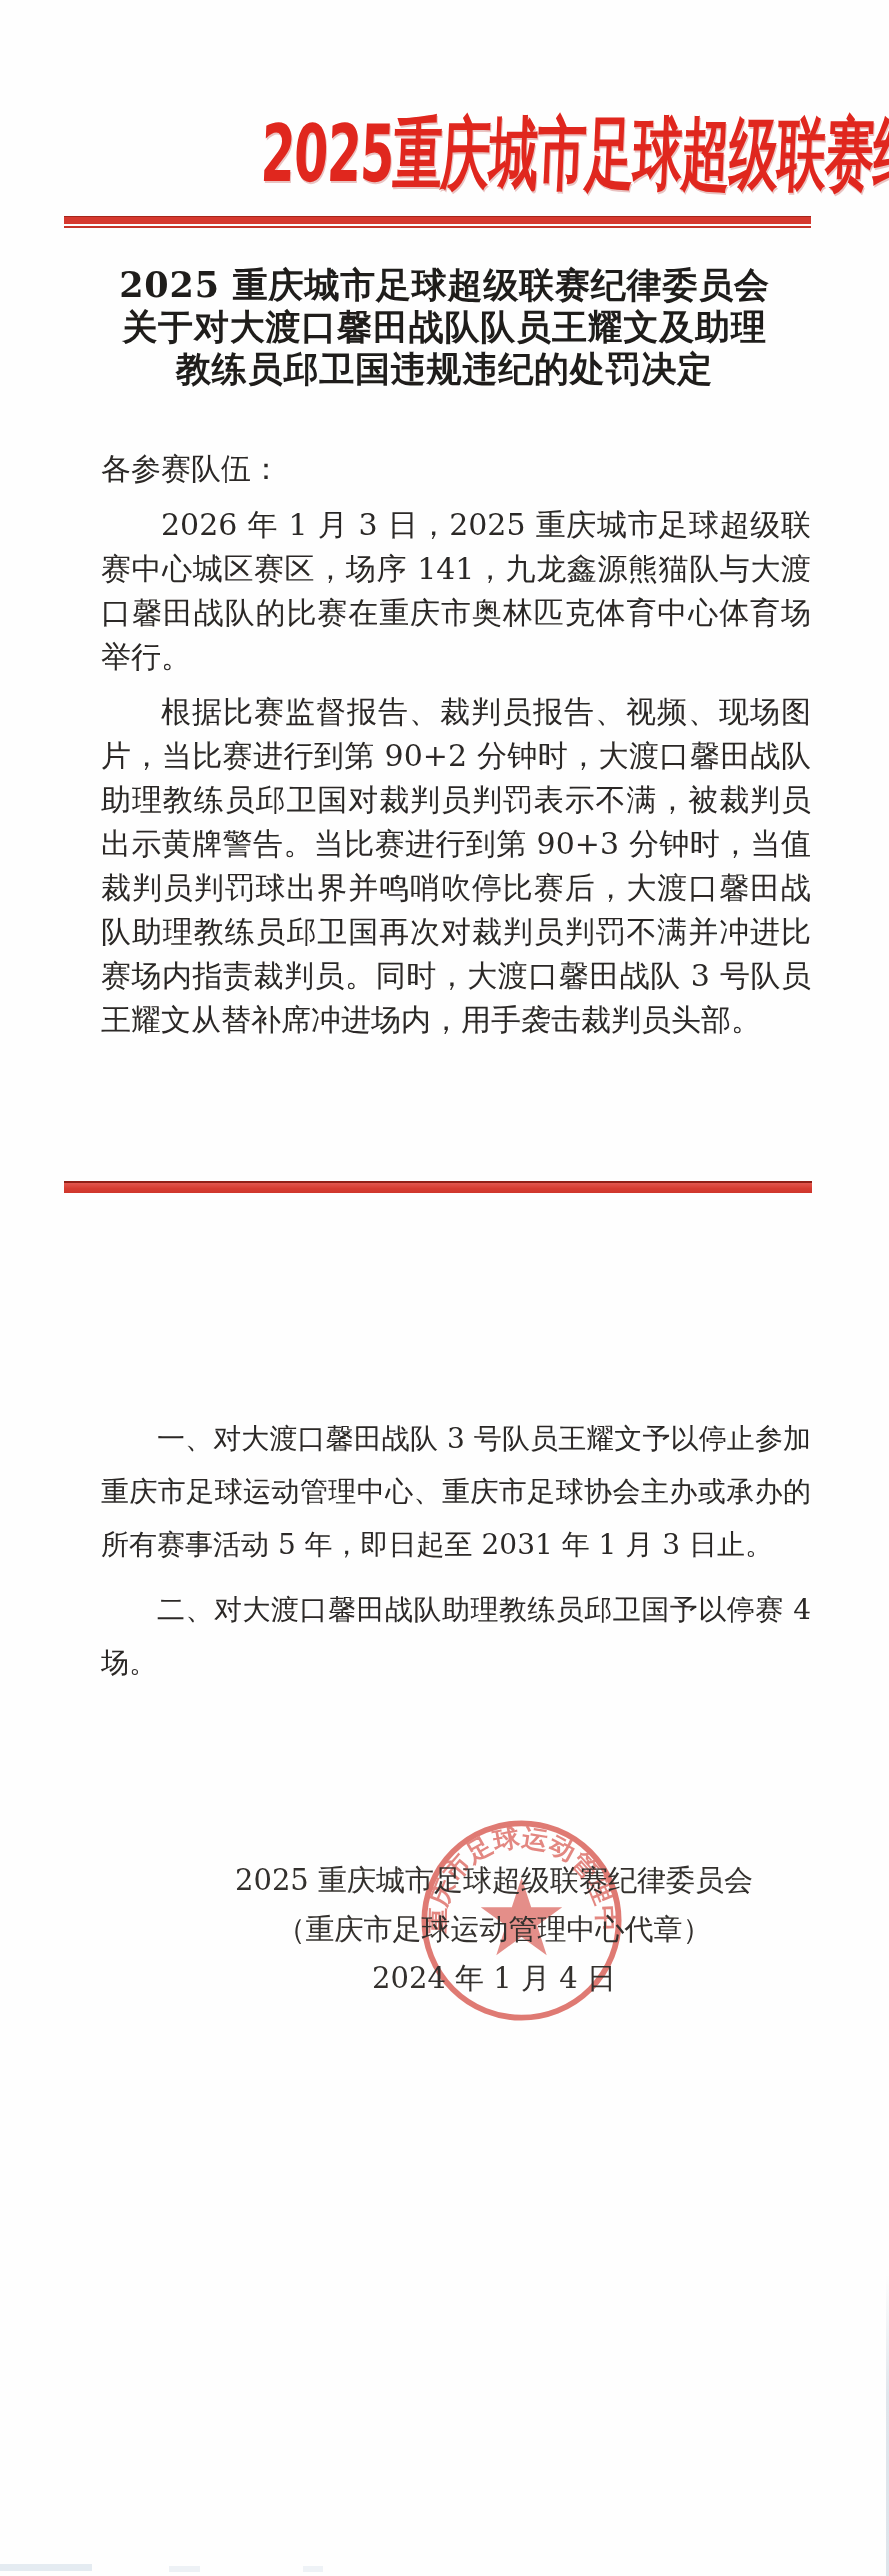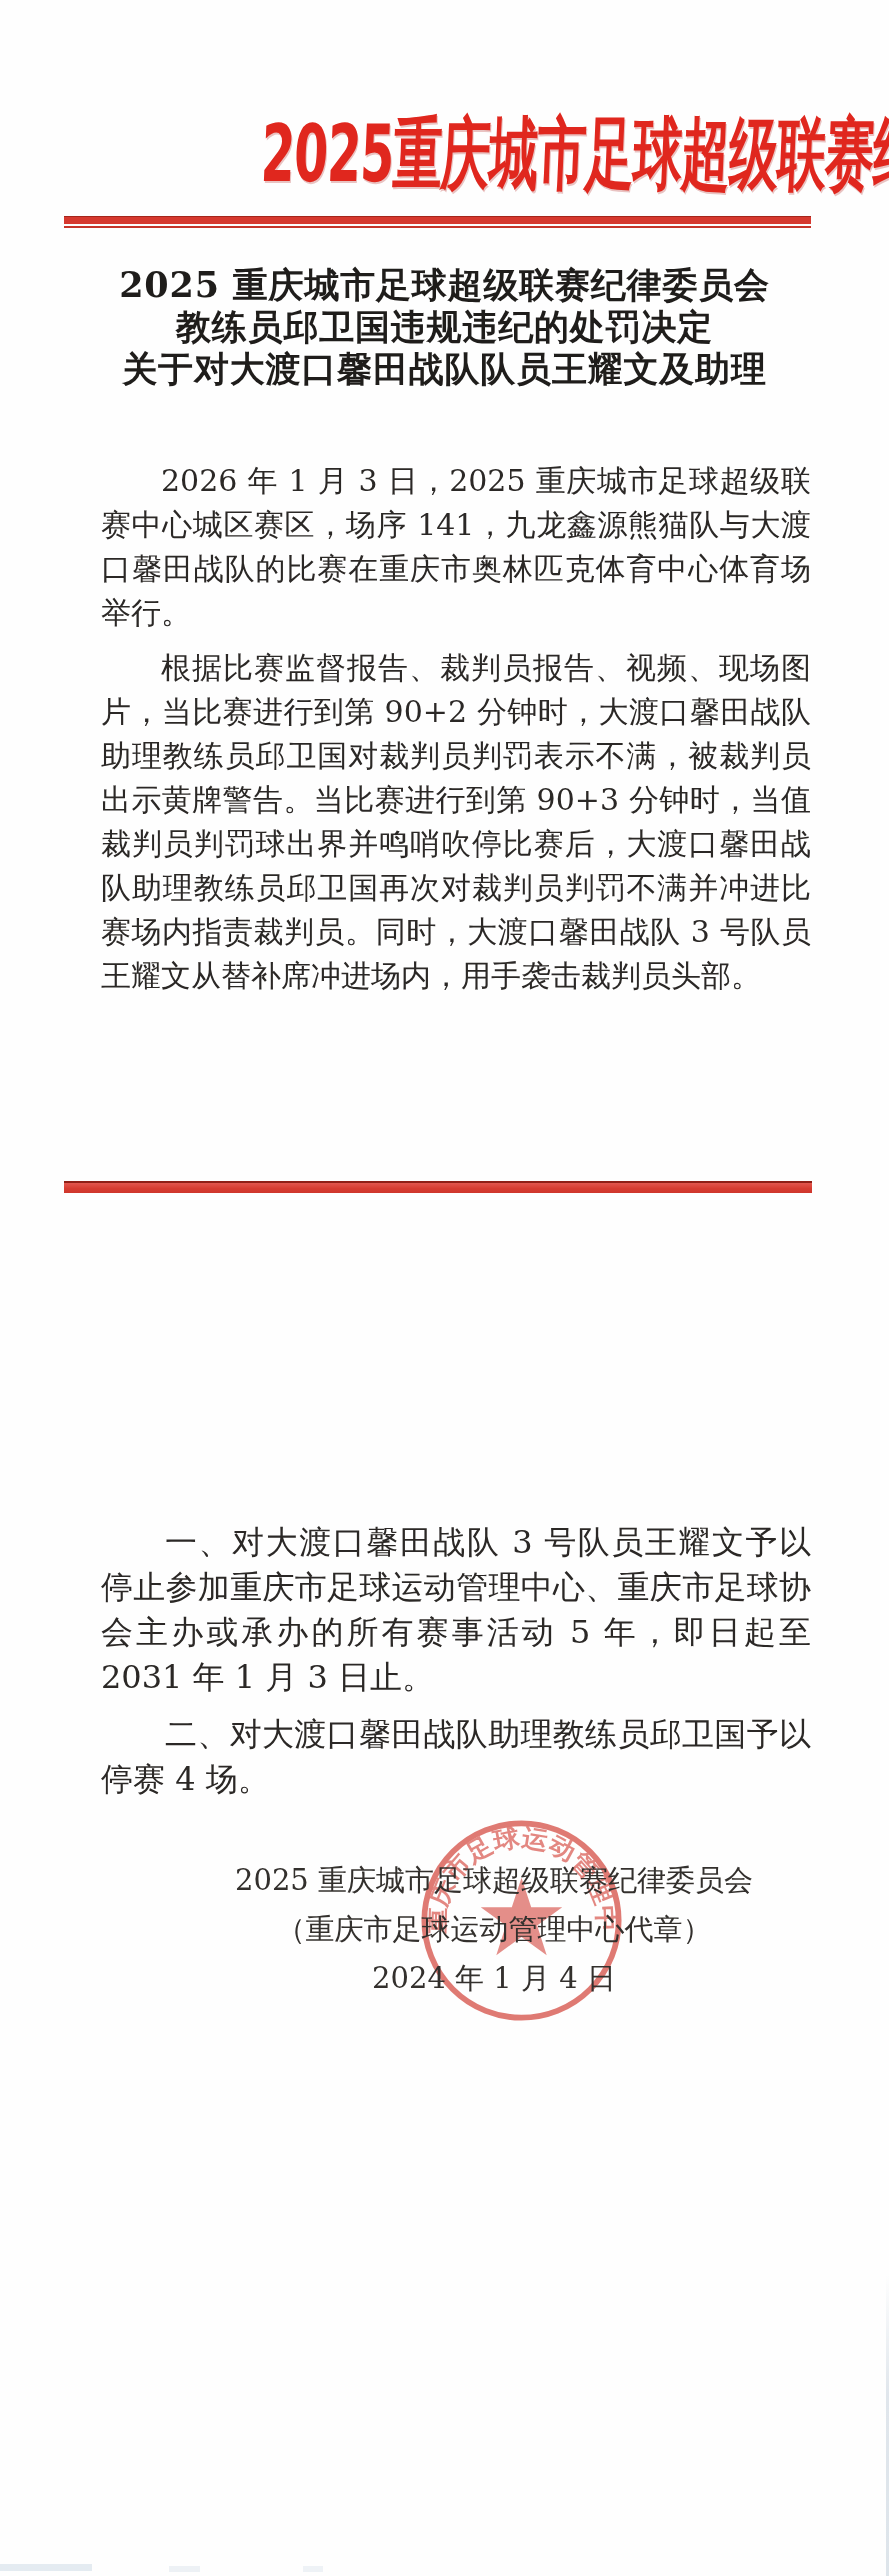--- a/index.html
+++ b/index.html
@@ -98,25 +98,25 @@
     left: 64px;
     width: 748px;
     height: 10px;
     background: linear-gradient(180deg, #e2564d 0%, #d63c31 55%, #cf362c 100%);
     border-top: 2.5px solid #8f1f16;
   }
 
   
   .decisions {
     position: absolute;
-    top: 1520px;
+    top: 1412px;
     left: 101px;
     width: 710px;
-    font-size: 32px;
-    line-height: 45px;
+    font-size: 28px;
+    line-height: 53px;
     text-align: justify;
   }
   .decisions .para:first-child { margin-top: 0; }
 
   
   .signature {
     position: absolute;
     top: 1856px;
     left: 148px;
     width: 692px;
@@ -174,25 +174,26 @@
     <span class="banner-text">2025重庆城市足球超级联赛纪律委员会</span>
   </div>
 
   <div class="sep">
     <div class="sep-thick"></div>
     <div class="sep-thin"></div>
   </div>
 
   <div class="doc-title">
     <div class="title-line">2025 重庆城市足球超级联赛纪律委员会</div>
+    <div class="title-line">关于对大渡口馨田战队队员王耀文及助理</div>
     <div class="title-line">教练员邱卫国违规违纪的处罚决定</div>
-    <div class="title-line">关于对大渡口馨田战队队员王耀文及助理</div>
   </div>
 
   <div class="body-block">
+    <p class="salutation">各参赛队伍：</p>
     <p class="para">2026 年 1 月 3 日，2025 重庆城市足球超级联赛中心城区赛区，场序 141，九龙鑫源熊猫队与大渡口馨田战队的比赛在重庆市奥林匹克体育中心体育场举行。</p>
     <p class="para">根据比赛监督报告、裁判员报告、视频、现场图片，当比赛进行到第 90+2 分钟时，大渡口馨田战队助理教练员邱卫国对裁判员判罚表示不满，被裁判员出示黄牌警告。当比赛进行到第 90+3 分钟时，当值裁判员判罚球出界并鸣哨吹停比赛后，大渡口馨田战队助理教练员邱卫国再次对裁判员判罚不满并冲进比赛场内指责裁判员。同时，大渡口馨田战队 3 号队员王耀文从替补席冲进场内，用手袭击裁判员头部。</p>
   </div>
 
   <div class="red-bar"></div>
 
   <div class="decisions">
     <p class="para">一、对大渡口馨田战队 3 号队员王耀文予以停止参加重庆市足球运动管理中心、重庆市足球协会主办或承办的所有赛事活动 5 年，即日起至 2031 年 1 月 3 日止。</p>
     <p class="para">二、对大渡口馨田战队助理教练员邱卫国予以停赛 4 场。</p>
   </div>

